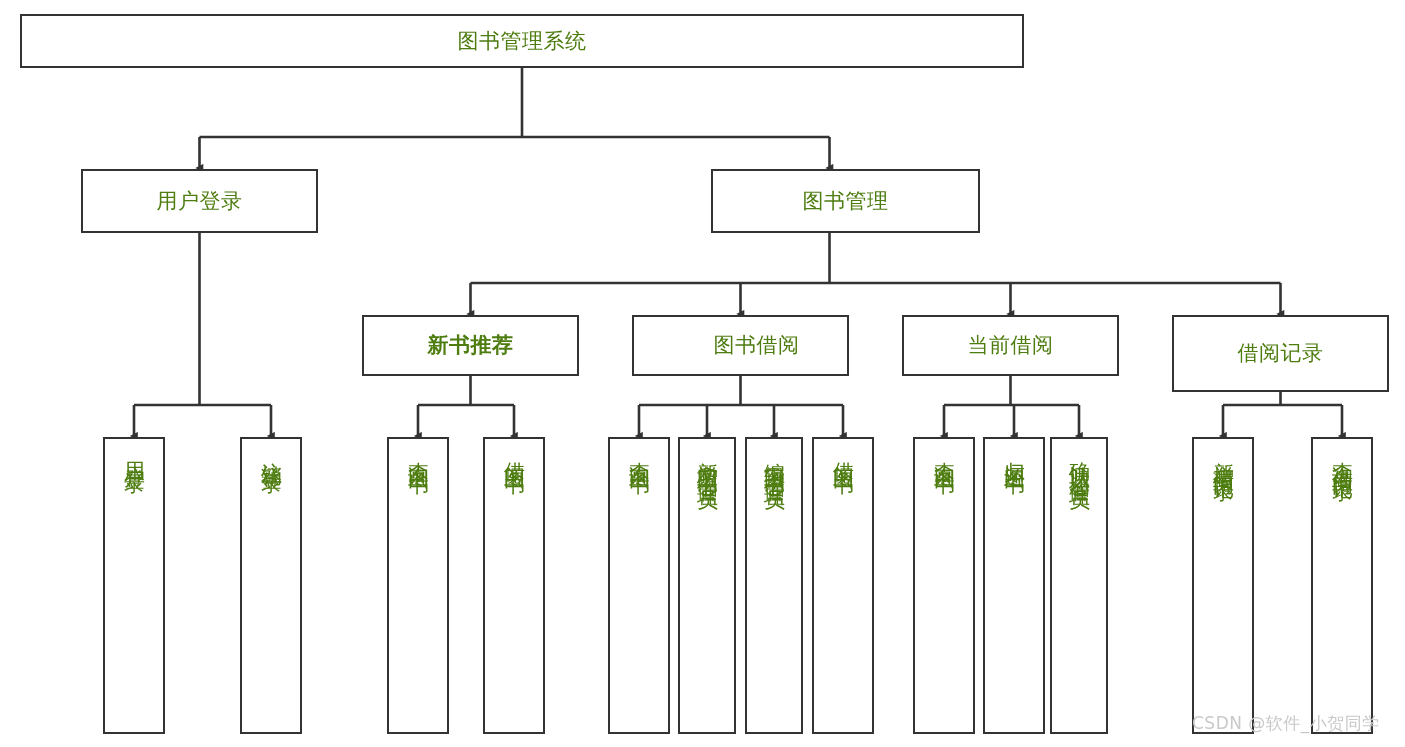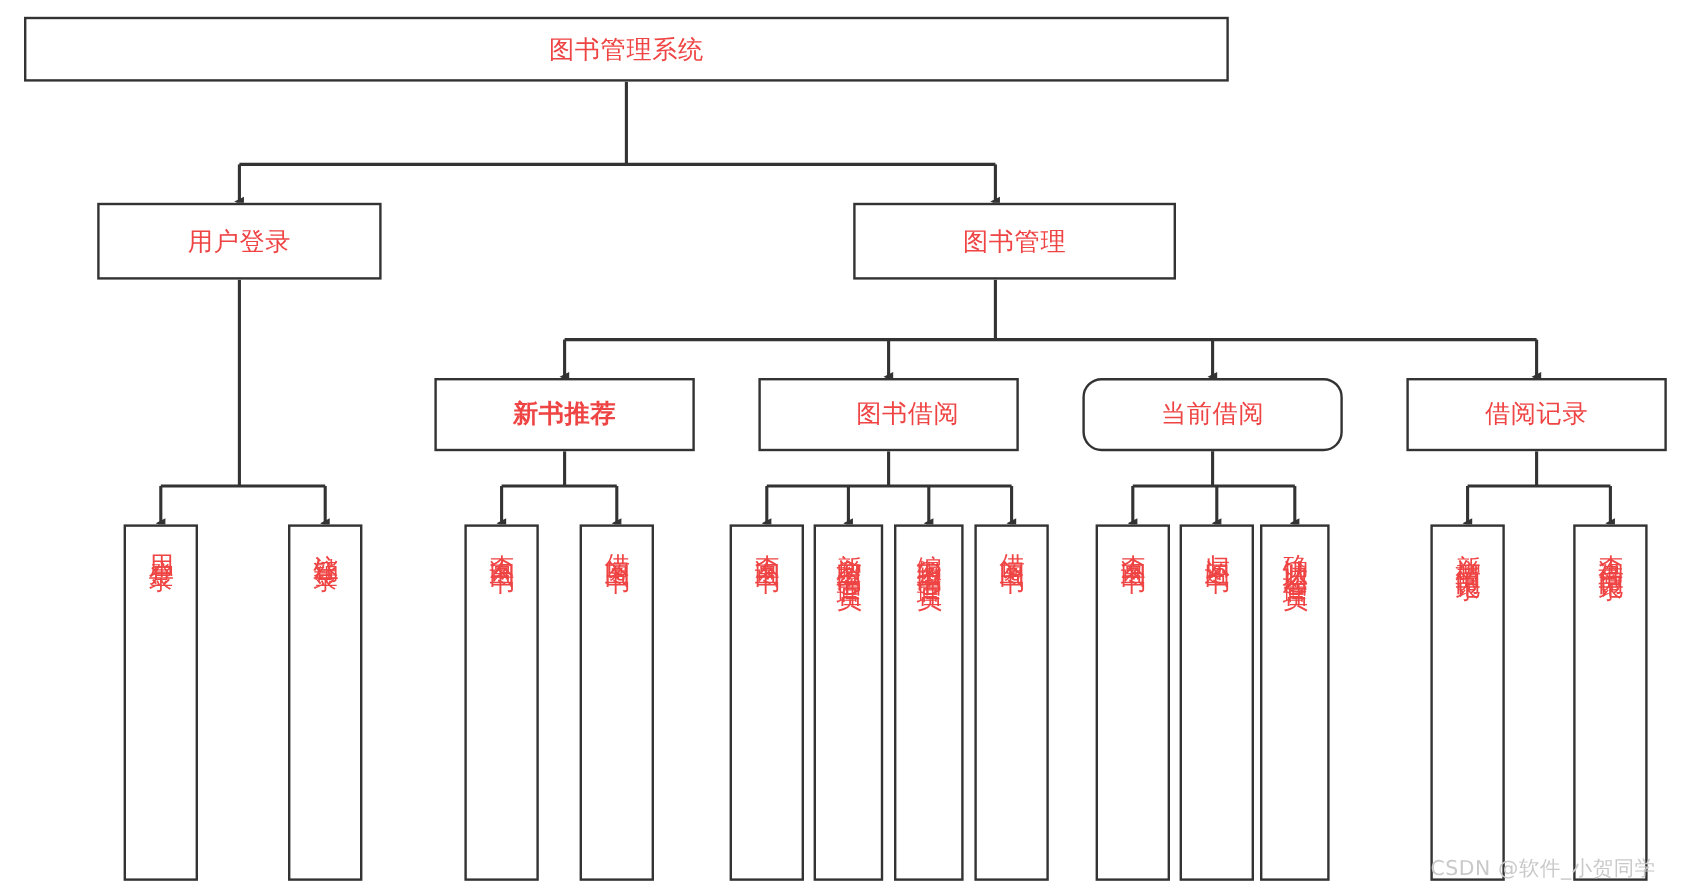--- a/index.html
+++ b/index.html
@@ -34,21 +34,21 @@
     display: flex;
     align-items: center;
     justify-content: center;
     color: #2b2b2b;
   }
   .node-label {
     font-size: 21px;
     line-height: 1.15;
     letter-spacing: 0.5px;
     white-space: nowrap;
-    color: #ef4444;
+    color: #4d7c0f;
   }
   .node.vertical {
     align-items: center;
     justify-content: center;
   }
   .node.vertical .node-label {
     writing-mode: vertical-rl;
     text-orientation: upright;
     white-space: nowrap;
     letter-spacing: 4px;
@@ -125,24 +125,24 @@
       </div>
       <div class="node" style="left: 711px; top: 169px; width: 269px; height: 64px;">
         <span class="node-label">图书管理</span>
       </div>
       <div class="node" style="left: 362px; top: 315px; width: 217px; height: 61px; font-weight: bold;">
         <span class="node-label">新书推荐</span>
       </div>
       <div class="node" style="left: 632px; top: 315px; width: 217px; height: 61px; padding-left: 32px;">
         <span class="node-label">图书借阅</span>
       </div>
-      <div class="node" style="left: 902px; top: 315px; width: 217px; height: 61px; border-radius: 16px;">
+      <div class="node" style="left: 902px; top: 315px; width: 217px; height: 61px;">
         <span class="node-label">当前借阅</span>
       </div>
-      <div class="node" style="left: 1172px; top: 315px; width: 217px; height: 61px;">
+      <div class="node" style="left: 1172px; top: 315px; width: 217px; height: 77px;">
         <span class="node-label">借阅记录</span>
       </div>
       <div class="node vertical leaf" style="left: 103px; top: 437px; width: 62px; height: 297px;">
         <span class="node-label">用户登录</span>
       </div>
       <div class="node vertical leaf" style="left: 240px; top: 437px; width: 62px; height: 297px;">
         <span class="node-label">注销登录</span>
       </div>
       <div class="node vertical leaf" style="left: 387px; top: 437px; width: 62px; height: 297px;">
         <span class="node-label">查询图书</span>

